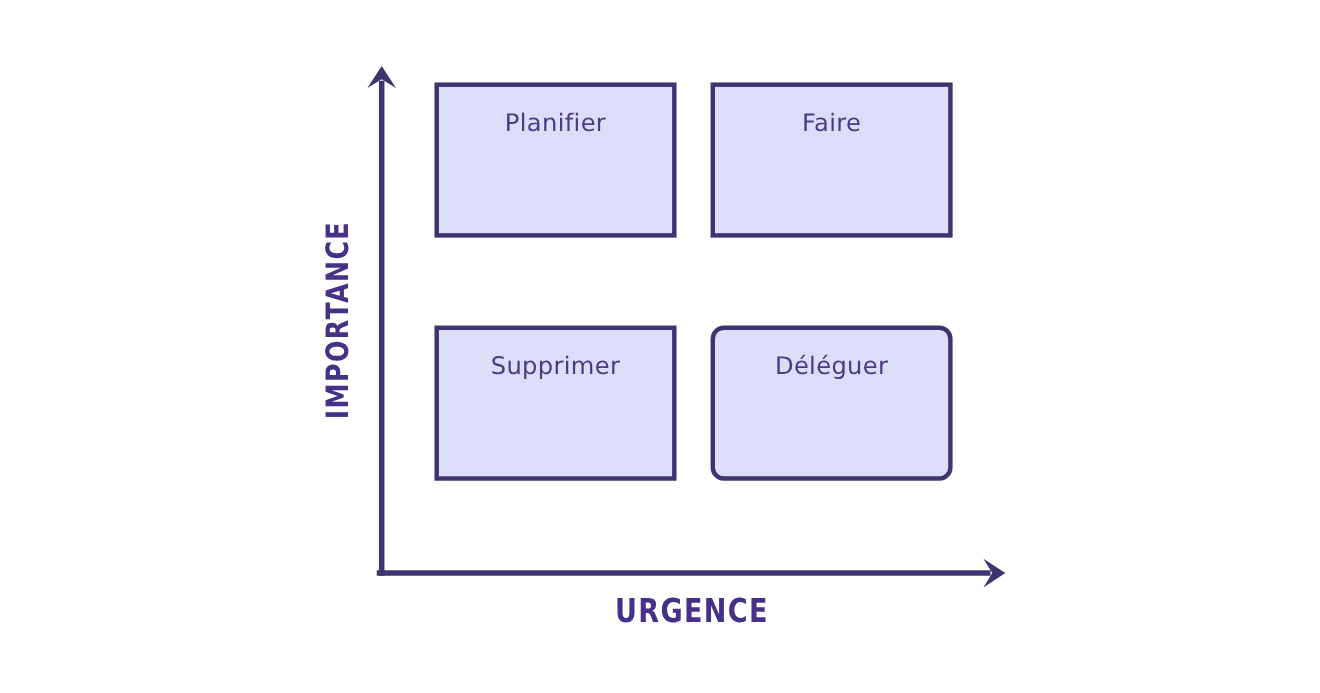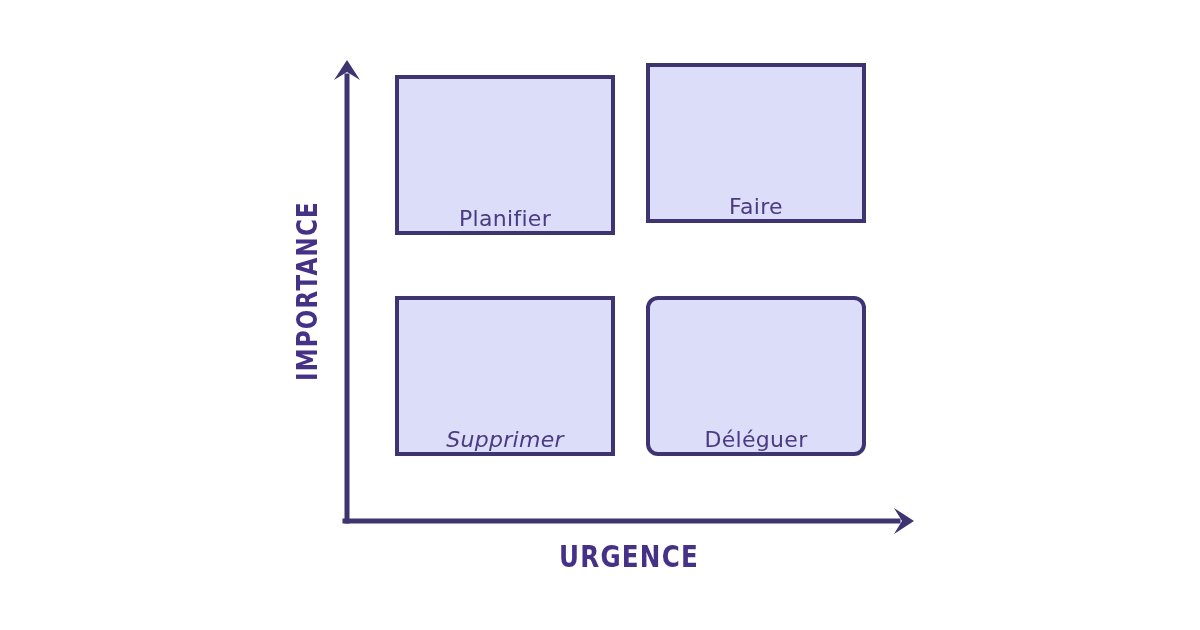--- a/index.html
+++ b/index.html
@@ -19,37 +19,37 @@
     position: absolute;
     left: 0;
     top: 0;
     width: 1200px;
     height: 630px;
   }
   .quad {
     position: absolute;
     box-sizing: border-box;
     width: 220px;
-    height: 160px;
+    height: 141px;
     background: var(--box-fill, #dcddf8);
     border: 4px solid var(--accent, #3d3470);
     display: flex;
     justify-content: center;
-    align-items: flex-end;
+    align-items: flex-start;
     padding-top: 21px;
   }
   .quad span {
     color: var(--box-label, #4b3a84);
     font-size: 22px;
     font-weight: 400;
     letter-spacing: 0.3px;
   }
   .q-tl { left: 395px; top: 75px; }
-  .q-tr { left: 646px; top: 63px; }
-  .q-bl { left: 395px; top: 296px; font-style: italic; }
+  .q-tr { left: 646px; top: 75px; }
+  .q-bl { left: 395px; top: 296px; }
   .q-br { left: 646px; top: 296px; border-radius: 12px; }
   .axis-label {
     position: absolute;
     color: var(--axis-label, #453185);
     font-weight: bold;
     letter-spacing: 1.5px;
     white-space: nowrap;
   }
   .ylabel {
     left: 307px;

